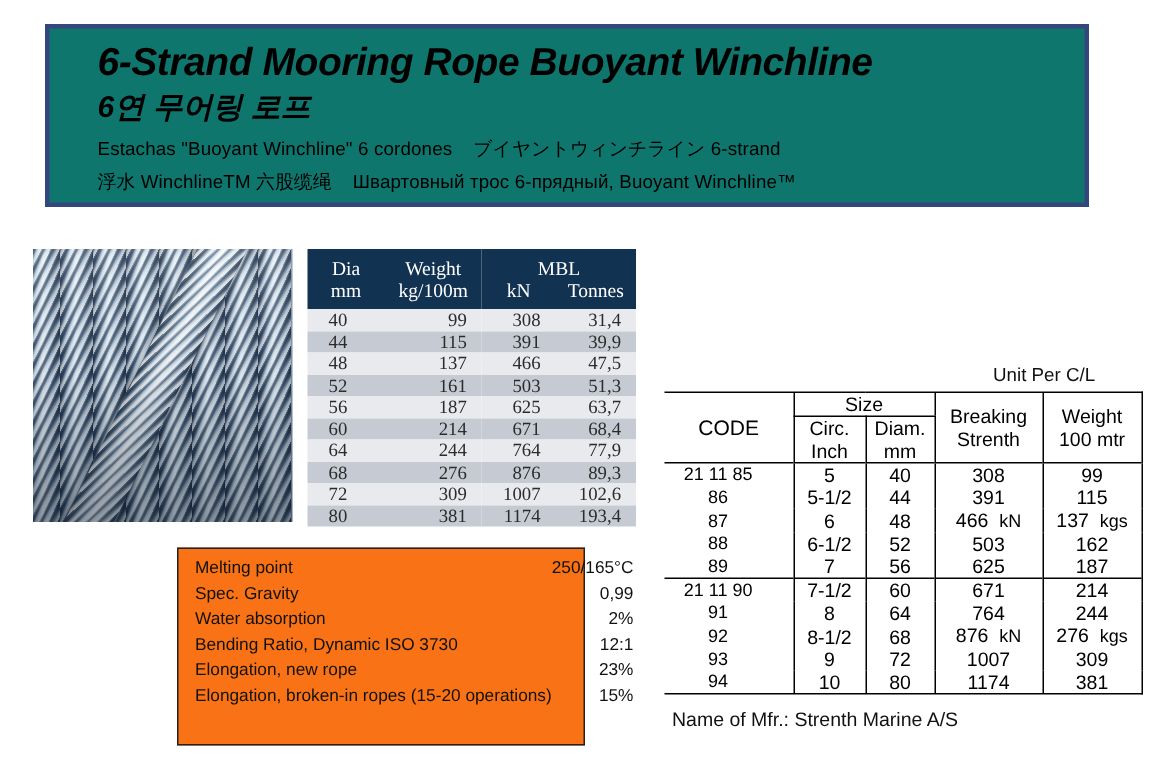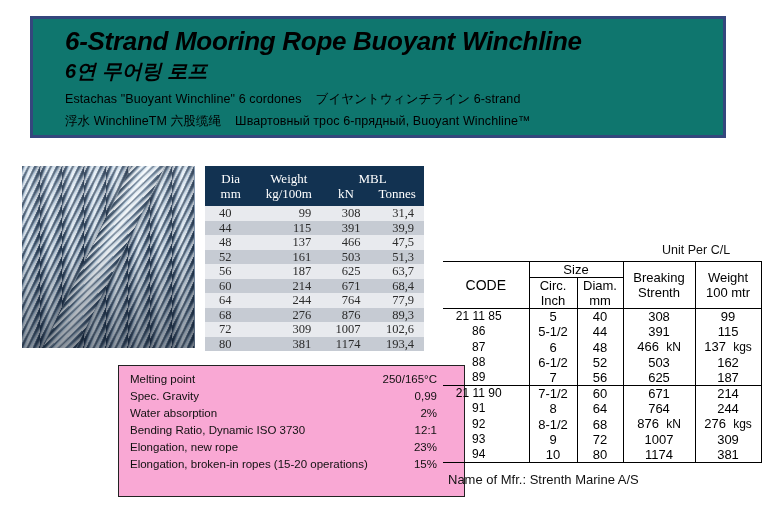--- a/index.html
+++ b/index.html
@@ -127,24 +127,24 @@
     font-size:12.5px;
   }
   #spec-table td.c1{ padding-left:14px; text-align:left; }
   #spec-table tbody tr:nth-child(odd){ background:#e8eaee; }
   #spec-table tbody tr:nth-child(even){ background:#c6cbd3; }
 
   
   #properties-box{
     position:absolute;
     left:118px; top:365px;
-    width:347px; height:132px;
+    width:272px; height:132px;
     border:1.5px solid #222;
     box-sizing:border-box;
-    background:#f9a8d4;
+    background:#f97316;
     padding:5px 27px 0 11px;
   }
   #properties-box table{
     width:100%;
     border-collapse:collapse;
     font-size:11.5px;
     color:#111;
   }
   #properties-box td{
     padding:0;

